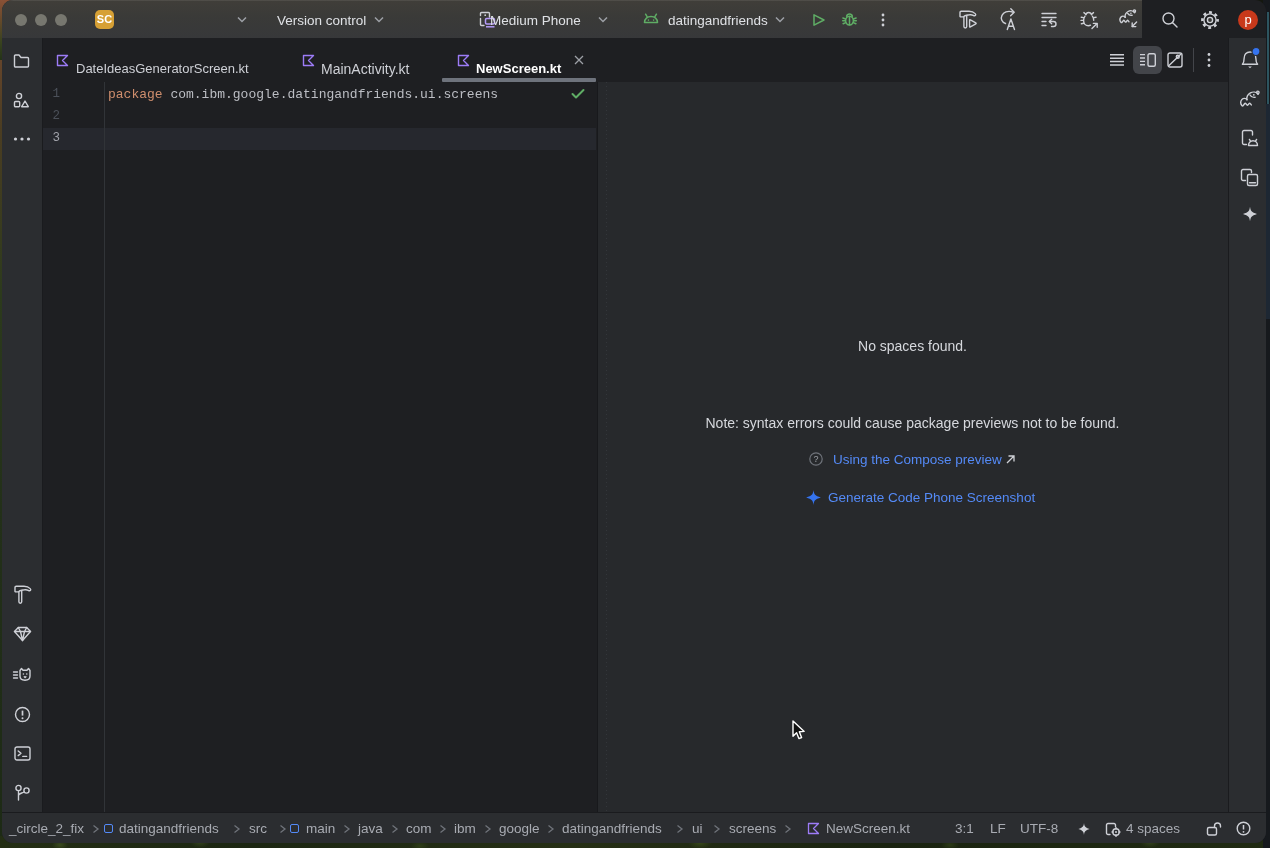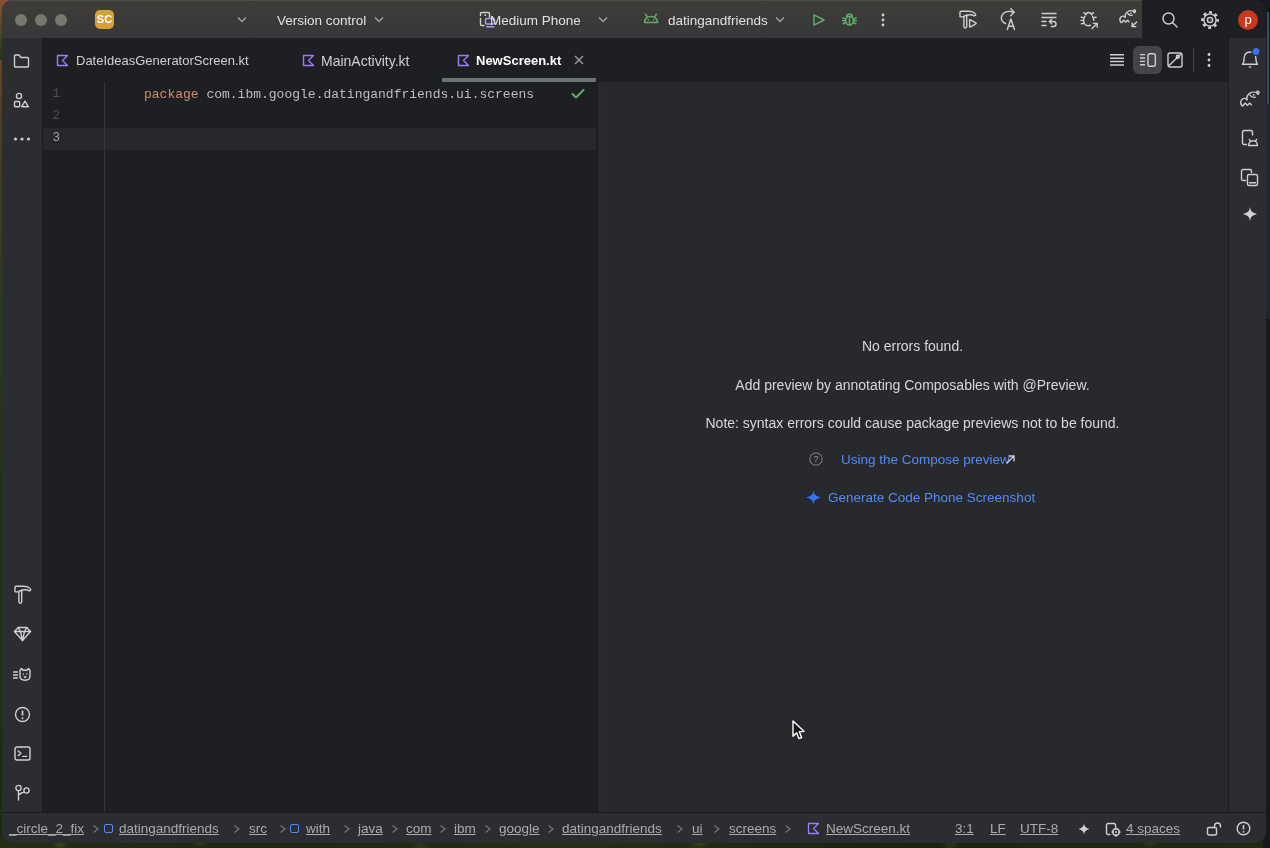--- a/index.html
+++ b/index.html
@@ -40,43 +40,43 @@
 
   
   #lstrip { left:0; top:38px; width:41px; height:774px; background:#2b2d30;
       border-right:1px solid #1a1b1e; }
   
   #rstrip { left:1226px; top:38px; width:38px; height:774px; background:#2b2d30;
       border-left:1px solid #1a1b1e; }
 
   
   #tabbar { left:41px; top:38px; width:1185px; height:44px; background:#1e1f22; }
-  .tabtext { color:#ced0d6; font-size:13px; line-height:46px; white-space:nowrap; }
+  .tabtext { color:#ced0d6; font-size:13px; line-height:46px; white-space:nowrap;margin-top:8px; }
   #tab-underline { background:#6e737c; height:4px; border-radius:1px; }
 
   
   #editor { left:41px; top:82px; width:553px; height:730px; background:#1e1f22; }
   #gutterline { left:102px; top:82px; width:1px; height:730px; background:#313438; }
   #curline { left:41px; top:128px; width:553px; height:22px; background:#26282e; }
   .lnum { position:absolute; width:26px; text-align:right; color:#4b5059;
       font-family:"Liberation Mono", monospace; font-size:12.5px; }
   #code1 { left:106px; top:84px; font-family:"Liberation Mono", monospace;
       font-size:13px; line-height:21px; color:#bcbec4; white-space:pre; }
-  .kw { color:#cf8e6d;margin-left:36px; }
+  .kw { color:#cf8e6d; }
 
   
   #preview { left:595px; top:82px; width:631px; height:730px; background:#27292c;
       border-left:1px solid #18191c; }
   .pvtext { width:631px; text-align:center; color:#d6d8dd; font-size:14px; position:absolute; }
   .pvlink { color:#548af7; font-size:13.5px; position:absolute; white-space:nowrap; }
 
   
   #status { left:0; top:812px; width:1264px; height:31px; background:#2b2d30;
       border-top:1px solid #1a1b1e; color:#a8abb2; font-size:13.5px; }
-  .bc { position:absolute; top:0; line-height:32px; white-space:nowrap; color:#a8abb2;text-decoration:underline; }
+  .bc { position:absolute; top:0; line-height:32px; white-space:nowrap; color:#a8abb2; }
   .bchev { stroke:#6f737a; stroke-width:1.3; fill:none; }
   .msq { position:absolute; width:9px; height:9px; border:1.5px solid #548af7; border-radius:2px; top:11px; }
 </style>
 </head>
 <body>
 <div id="wp-left" class="abs"></div>
 <div id="wp-tl" class="abs"></div>
 <div id="wp-bottom" class="abs"></div>
 <div id="wp-right" class="abs"></div>
 <div id="wp-teal" class="abs"></div>
@@ -315,28 +315,27 @@
   <div class="lnum" style="left:32px;top:87px;">1</div>
   <div class="lnum" style="left:32px;top:109px;">2</div>
   <div class="lnum" style="left:32px;top:131px;color:#a1a3ab;">3</div>
   <div id="code1" class="abs"><span class="kw">package</span> com.ibm.google.datingandfriends.ui.screens</div>
   <svg style="left:569px;top:88px" width="14" height="12">
     <path d="M1.5 6 L5 9.5 L12.5 2" stroke="#5fad65" stroke-width="2" fill="none" stroke-linecap="round" stroke-linejoin="round"></path>
   </svg>
 
   <div id="preview" class="abs"></div>
   <div class="abs" style="left:604px;top:82px;width:1px;height:730px;background:repeating-linear-gradient(180deg,#33363a 0 1px,transparent 1px 4px);"></div>
-  <div class="pvtext abs" style="left:595px;top:338px;">No errors found.</div>
-  <div class="pvtext abs" style="left:595px;top:377px;">Add preview by annotating Composables with @Preview.</div>
+  <div class="pvtext abs" style="left:595px;top:338px;">No spaces found.</div>
   <div class="pvtext abs" style="left:595px;top:415px;">Note: syntax errors could cause package previews not to be found.</div>
   <svg style="left:807px;top:452px" width="14" height="14">
     <circle cx="7" cy="7" r="6.2" stroke="#6f737a" stroke-width="1.2" fill="none"></circle>
     <text x="7" y="10.2" text-anchor="middle" font-size="9" fill="#9da0a6" font-family="Liberation Sans">?</text>
   </svg>
-  <div class="pvlink abs" style="left:831px;top:452px;margin-left:8px;">Using the Compose preview</div>
+  <div class="pvlink abs" style="left:831px;top:452px;">Using the Compose preview</div>
   <svg style="left:1003px;top:454px" width="11" height="11">
     <path d="M2 9 L9 2 M3.5 2 H9 V7.5" stroke="#cfd1d6" stroke-width="1.3" fill="none"></path>
   </svg>
   <svg style="left:803px;top:489px" width="17" height="17">
     <path d="M8.5 1 C9 5.5 10 6.8 15.8 8.5 C10 10.2 9 11.5 8.5 16 C8 11.5 7 10.2 1.2 8.5 C7 6.8 8 5.5 8.5 1 Z" fill="#3574f0"></path>
   </svg>
   <div class="pvlink abs" style="left:826px;top:490px;">Generate Code Phone Screenshot</div>
 
   <div id="rstrip" class="abs"></div>
 
@@ -379,21 +378,21 @@
     <div class="msq" style="left:102px"></div>
     <div class="bc" style="left:117px">datingandfriends</div>
     <svg style="left:231px;top:11px" width="8" height="10">
         <path class="bchev" d="M1.5 1.5 L6 5 L1.5 8.5"></path>
       </svg>
     <div class="bc" style="left:247px;">src</div>
     <svg style="left:277px;top:11px" width="8" height="10">
         <path class="bchev" d="M1.5 1.5 L6 5 L1.5 8.5"></path>
       </svg>
     <div class="msq" style="left:288px"></div>
-    <div class="bc" style="left:304px">with</div>
+    <div class="bc" style="left:304px">main</div>
     <svg style="left:341px;top:11px" width="8" height="10">
         <path class="bchev" d="M1.5 1.5 L6 5 L1.5 8.5"></path>
       </svg>
     <div class="bc" style="left:356px">java</div>
     <svg style="left:389px;top:11px" width="8" height="10">
         <path class="bchev" d="M1.5 1.5 L6 5 L1.5 8.5"></path>
       </svg>
     <div class="bc" style="left:404px">com</div>
     <svg style="left:437px;top:11px" width="8" height="10">
         <path class="bchev" d="M1.5 1.5 L6 5 L1.5 8.5"></path>

